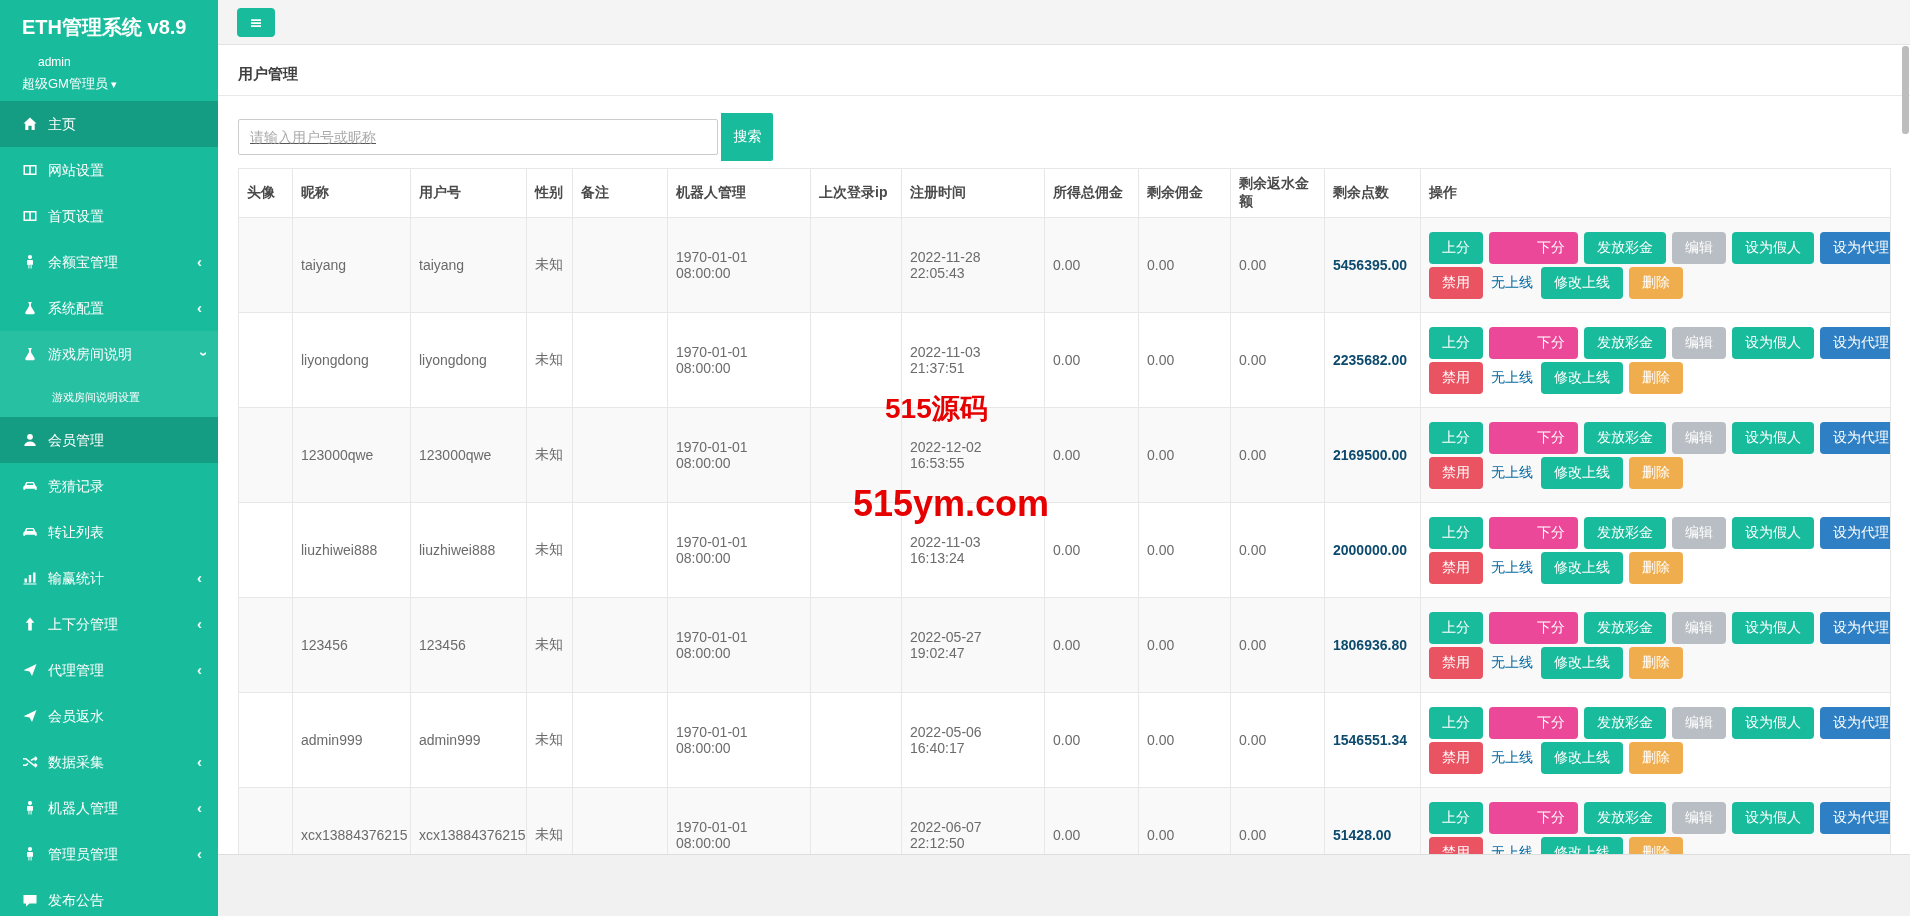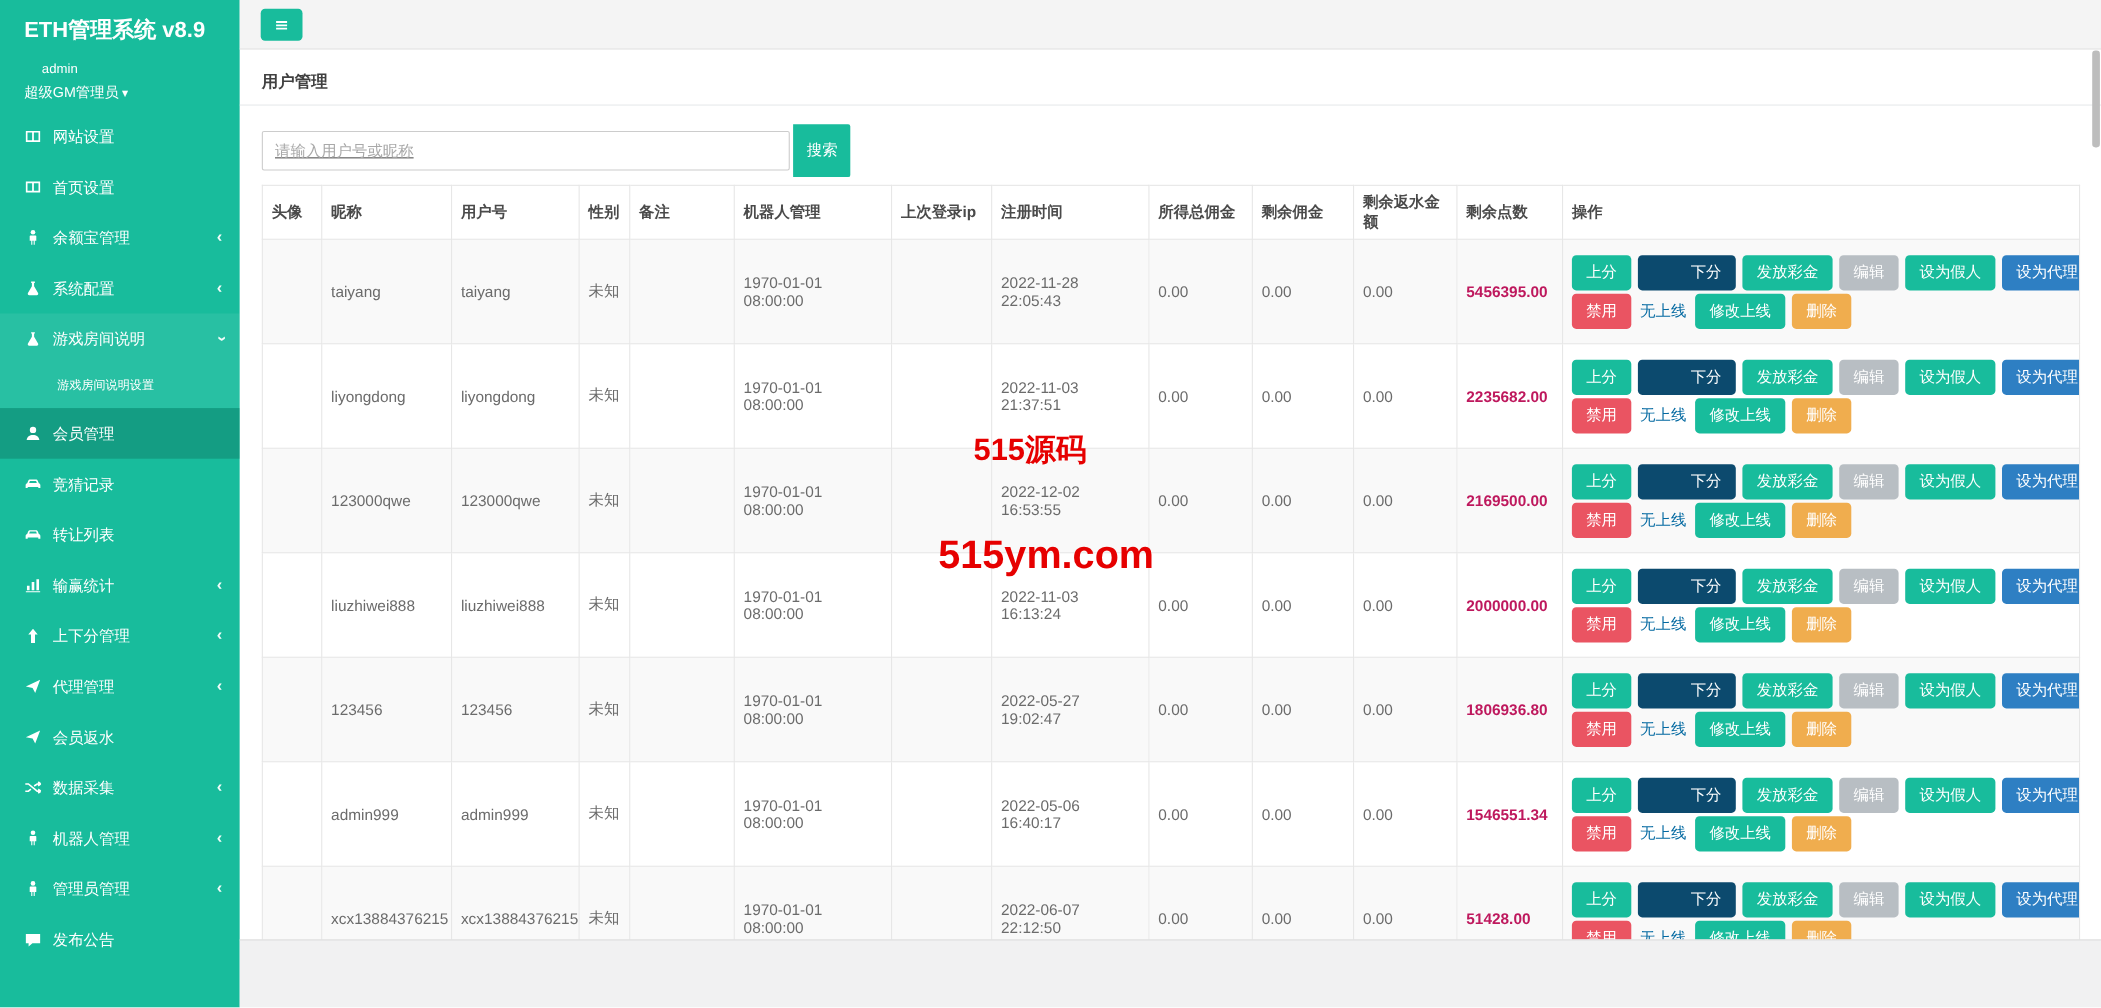--- a/index.html
+++ b/index.html
@@ -63,29 +63,29 @@
     font-family:"Liberation Sans","DejaVu Sans",sans-serif;
   }
   
   .table-wrap{padding:7px 20px 0 20px;}
   table{border-collapse:collapse;table-layout:fixed;width:1652px;}
   th,td{border:1px solid #e7e7e7;padding:6px 8px;text-align:left;overflow:hidden;}
   th{font-size:14px;font-weight:bold;color:#4a4a4a;background:#fff;height:34px;vertical-align:middle;}
   td{font-size:14px;color:#6b6b6b;vertical-align:middle;}
   tbody tr{height:95px;}
   tbody tr:nth-child(odd){background:#f9f9f9;}
-  td.c-points{font-weight:bold;color:#be185d;}
+  td.c-points{font-weight:bold;color:#0c4a6e;}
   .act-line{margin:3px 0;white-space:nowrap;}
   .abtn{
     display:inline-block;padding:7px 13px;margin-right:6px;border:none;border-radius:4px;
     color:#fff;font-size:14px;cursor:pointer;
     font-family:"Liberation Sans","DejaVu Sans",sans-serif;
   }
   .v-success{background:#18bc9c;}
-  .v-teal{background:#0c4a6e;padding-left:48px;}
+  .v-teal{background:#ec4899;padding-left:48px;}
   .v-gray{background:#b8bec3;}
   .v-blue{background:#2e7fc3;}
   .v-danger{background:#ea5462;}
   .v-warning{background:#f0ad4e;}
   .noline{display:inline-block;color:#0369a1;font-size:14px;margin-right:6px;padding:7px 2px;}
   
   .watermark1{
     position:absolute;left:667px;top:390px;font-size:28px;font-weight:bold;color:#e60000;
     pointer-events:none;
   }
@@ -147,20 +147,23 @@
   </defs>
 </svg>
 
 <aside class="sidebar">
   <div class="sb-head">
     <div class="sb-title">ETH管理系统 v8.9</div>
     <div class="sb-user">admin</div>
     <div class="sb-role"><span>超级GM管理员</span><span class="caret">▾</span></div>
   </div>
   <nav>
+      <div class="s-item active"><svg class="s-ico">
+          <use href="#home"></use>
+        </svg><span>主页</span></div>
       <div class="s-item"><svg class="s-ico">
           <use href="#columns"></use>
         </svg><span>网站设置</span></div>
       <div class="s-item"><svg class="s-ico">
           <use href="#columns"></use>
         </svg><span>首页设置</span></div>
       <div class="s-item"><svg class="s-ico">
           <use href="#person"></use>
         </svg><span>余额宝管理</span><span class="chev left">‹</span></div>
       <div class="s-item"><svg class="s-ico">

